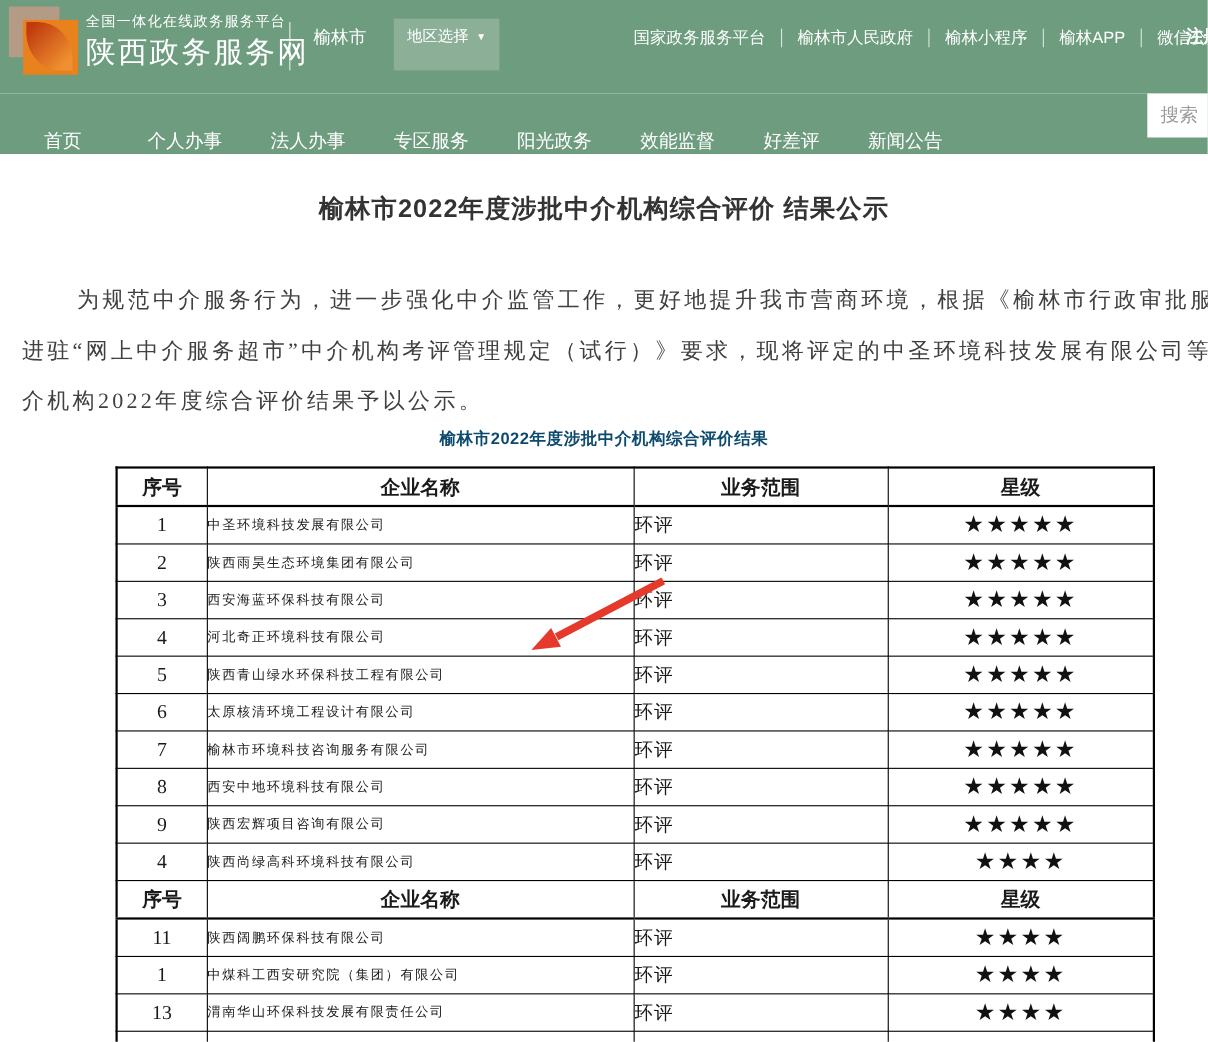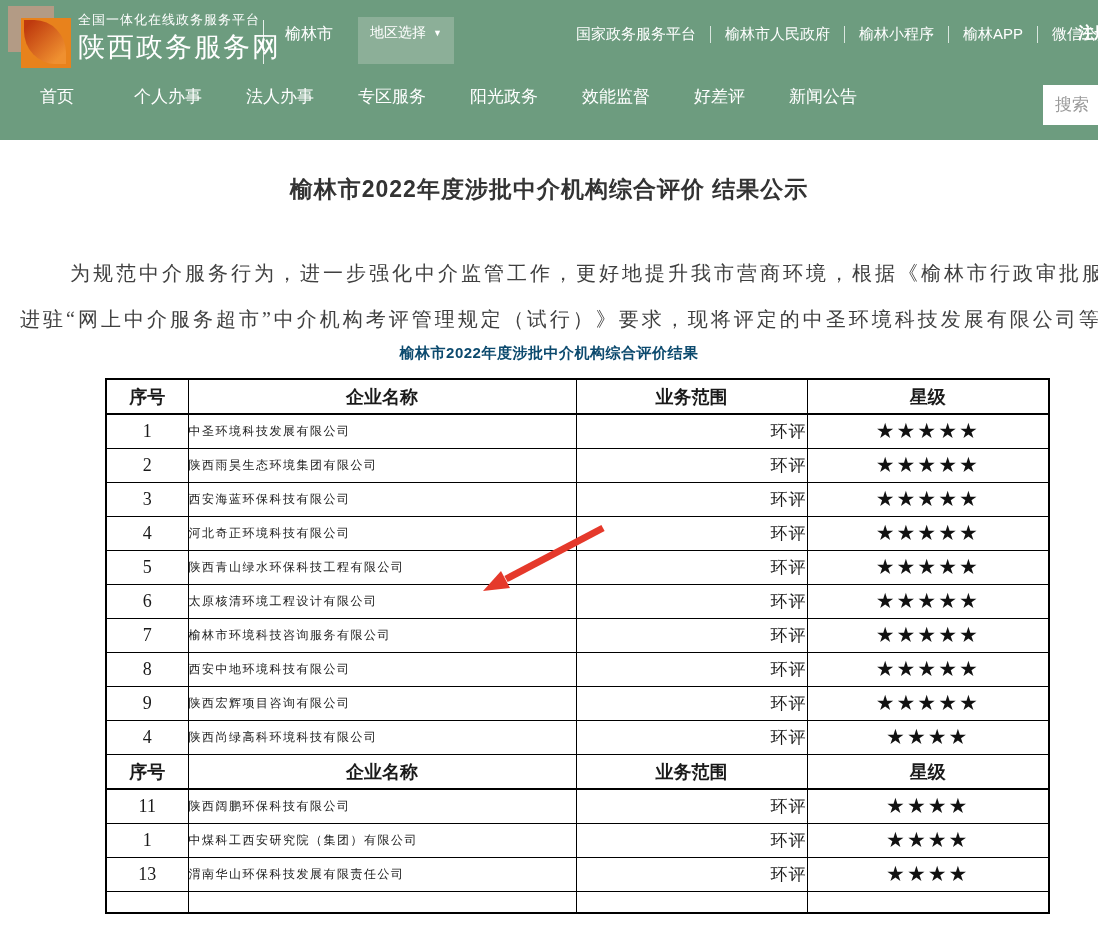--- a/index.html
+++ b/index.html
@@ -21,42 +21,42 @@
   .city-name{position:absolute;left:285px;top:24px;font-size:16px;}
   .region-btn{position:absolute;left:358px;top:17px;height:47px;line-height:31px;
     padding:0 12px;background:#8caf98;font-size:14px;cursor:pointer;}
   .region-btn .chev{font-size:9px;margin-left:7px;vertical-align:1px;}
   .top-links{position:absolute;left:576px;top:23px;height:22px;display:flex;align-items:center;font-size:15px;white-space:nowrap;}
   .top-link{cursor:pointer;}
   .link-sep{width:1px;height:17px;background:rgba(255,255,255,.75);margin:0 14px;}
   .register-link{position:absolute;left:1078px;top:23px;font-size:16px;font-weight:700;white-space:nowrap;cursor:pointer;}
   
   .nav-bar{position:relative;height:55px;background:#6d9c7f;color:#fff;}
-  .nav-items{display:flex;align-items:flex-start;height:55px;padding-left:40px;}
+  .nav-items{display:flex;align-items:flex-end;height:55px;padding-left:40px;}
   .nav-item{font-size:17px;margin-right:44px;white-space:nowrap;cursor:pointer;}
   .nav-item:first-child{margin-right:60px;}
   .search-box{position:absolute;left:1043px;top:0;width:140px;height:40px;background:#fff;
     color:#9a9a9a;font-size:17px;line-height:40px;padding-left:12px;cursor:text;}
   
   .content{position:relative;}
   .article-title{margin:0;padding-top:34px;text-align:center;font-size:23px;font-weight:700;
     color:#333;letter-spacing:1px;height:30px;}
   .paragraph{margin:46px 20px 0 20px;font-family:"Liberation Serif","DejaVu Serif",serif;
     color:#404040;font-size:20px;line-height:46px;letter-spacing:3px;}
   .para-line{white-space:nowrap;}
   .para-line.indent{padding-left:50px;}
   .table-caption{margin-top:2px;text-align:center;font-size:15px;font-weight:700;color:#0c4a6e;letter-spacing:.5px;}
   
   table.eval{border-collapse:collapse;margin:15px 0 0 105px;table-layout:fixed;width:943px;
     font-family:"Liberation Serif","DejaVu Serif",serif;color:#1a1a1a;border:2px solid #000;}
   table.eval th,table.eval td{border:1px solid #000;height:33px;padding:0;overflow:hidden;}
   table.eval th{font-size:18px;font-weight:700;border-bottom-width:2px;}
   td.c-no{text-align:center;font-size:18px;}
   td.c-name{text-align:left;padding-left:11px;font-size:12px;letter-spacing:1.5px;white-space:nowrap;}
-  td.c-scope{text-align:right;font-size:17px;letter-spacing:1px;}
+  td.c-scope{text-align:left;font-size:17px;letter-spacing:1px;}
   td.c-stars{text-align:center;font-size:21px;letter-spacing:2px;color:#111;}
   col.w-no{width:82px;}col.w-name{width:388px;}col.w-scope{width:231px;}col.w-stars{width:242px;}
   tr.partial td{height:20px;border-top:1px solid #000;}
   
   .arrow-layer{position:absolute;left:470px;top:515px;width:170px;height:95px;pointer-events:none;}
 </style>
 </head>
 <body>
 
 <div class="top-header">
@@ -99,20 +99,21 @@
       <div class="nav-item">新闻公告</div>
     </div>
   <div class="search-box">搜索</div>
 </div>
 
 <div class="content">
   <h1 class="article-title">榆林市2022年度涉批中介机构综合评价 结果公示</h1>
   <div class="paragraph">
       <div class="para-line indent">为规范中介服务行为，进一步强化中介监管工作，更好地提升我市营商环境，根据《榆林市行政审批服务局关</div>
       <div class="para-line">进驻“网上中介服务超市”中介机构考评管理规定（试行）》要求，现将评定的中圣环境科技发展有限公司等44家</div>
+      <div class="para-line">介机构2022年度综合评价结果予以公示。</div>
     </div>
   <div class="table-caption">榆林市2022年度涉批中介机构综合评价结果</div>
 
   <table class="eval">
     <colgroup>
         <col class="w-no">
         <col class="w-name">
         <col class="w-scope">
         <col class="w-stars">
       </colgroup>

